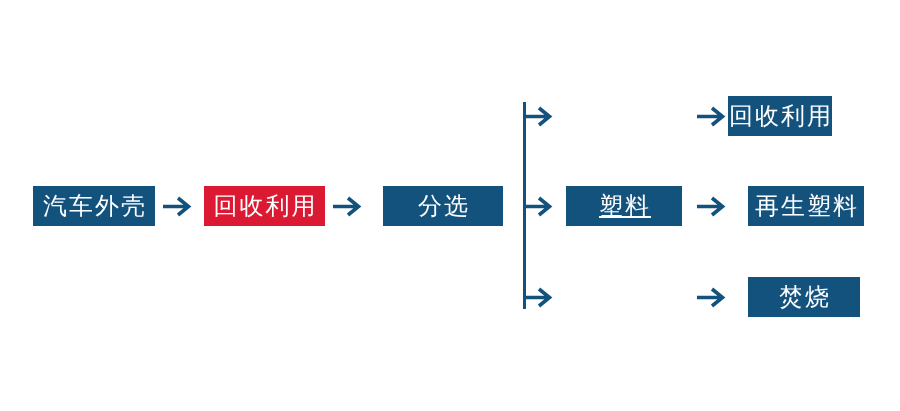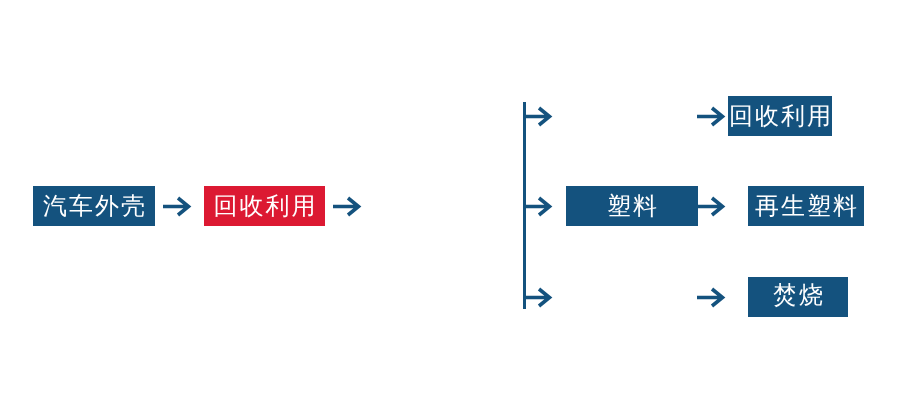--- a/index.html
+++ b/index.html
@@ -69,41 +69,42 @@
   <svg class="arrow" style="left:162px; top:196px;" viewBox="0 0 32 21" aria-hidden="true">
     <path d="M1 10.5 H24.5 M16 2 L26.5 10.5 L16 19"></path>
   </svg>
 
   <div class="node red" style="left:204px; top:186px; width:121px;">回收利用</div>
 
   <svg class="arrow" style="left:332px; top:196px;" viewBox="0 0 32 21" aria-hidden="true">
     <path d="M1 10.5 H24.5 M16 2 L26.5 10.5 L16 19"></path>
   </svg>
 
+  <div class="node blue" style="left:383px; top:186px; width:120px;">分选</div>
 
   <div class="vline"></div>
 
   <svg class="arrow" style="left:523px; top:106px;" viewBox="0 0 32 21" aria-hidden="true">
     <path d="M0 10.5 H24.5 M16 2 L26.5 10.5 L16 19"></path>
   </svg>
   <svg class="arrow" style="left:696px; top:106px;" viewBox="0 0 32 21" aria-hidden="true">
     <path d="M1 10.5 H24.5 M16 2 L26.5 10.5 L16 19"></path>
   </svg>
   <div class="node blue" style="left:728px; top:96px; width:104px;">回收利用</div>
 
   <svg class="arrow" style="left:523px; top:196px;" viewBox="0 0 32 21" aria-hidden="true">
     <path d="M0 10.5 H24.5 M16 2 L26.5 10.5 L16 19"></path>
   </svg>
-  <div class="node blue" style="left:566px; top:186px; width:132px;">塑料</div>
+  <div class="node blue" style="left:566px; top:186px; width:116px;text-decoration:underline;">塑料</div>
   <svg class="arrow" style="left:696px; top:196px;" viewBox="0 0 32 21" aria-hidden="true">
     <path d="M1 10.5 H24.5 M16 2 L26.5 10.5 L16 19"></path>
   </svg>
   <div class="node blue" style="left:748px; top:186px; width:116px;">再生塑料</div>
 
   <svg class="arrow" style="left:523px; top:287px;" viewBox="0 0 32 21" aria-hidden="true">
     <path d="M0 10.5 H24.5 M16 2 L26.5 10.5 L16 19"></path>
   </svg>
   <svg class="arrow" style="left:696px; top:287px;" viewBox="0 0 32 21" aria-hidden="true">
     <path d="M1 10.5 H24.5 M16 2 L26.5 10.5 L16 19"></path>
   </svg>
-  <div class="node blue" style="left:748px; top:277px; width:100px;font-family:Liberation Mono, monospace;">焚烧</div>
+  <div class="node blue" style="left:748px; top:277px; width:112px;">焚烧</div>
 
 </div>
 
 </body></html>

